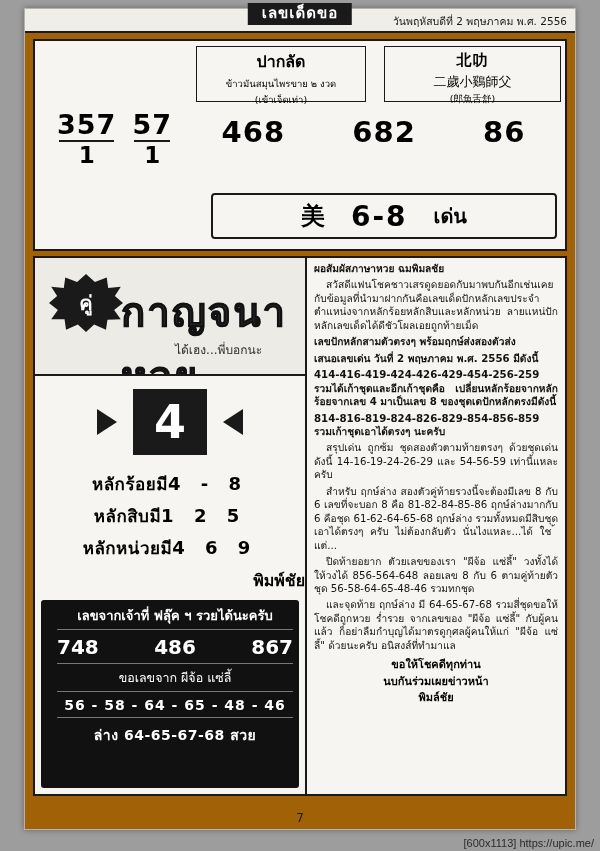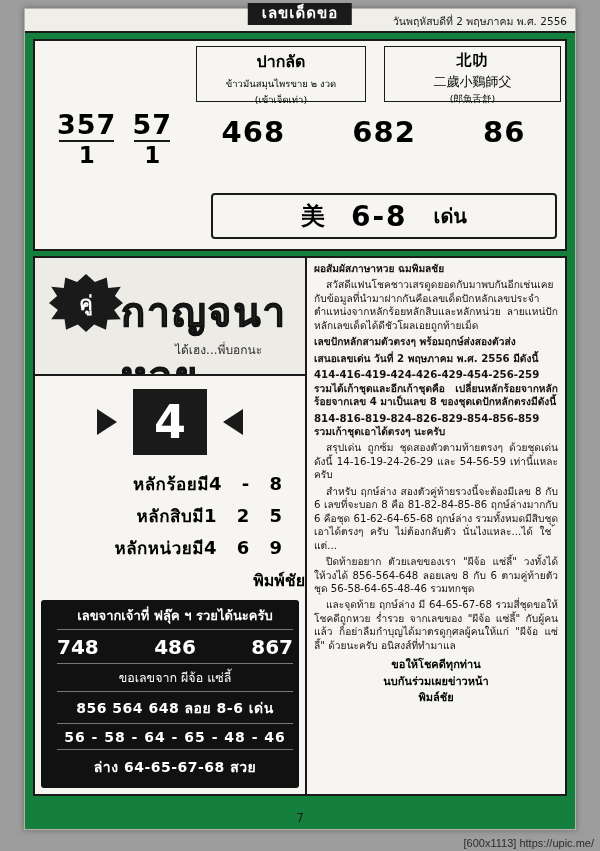--- a/index.html
+++ b/index.html
@@ -8,21 +8,21 @@
     width:600px; height:851px;
     background:#9d9d9d;
     font-family:"DejaVu Sans", sans-serif;
     position:relative;
     overflow:hidden;
   }
   .page {
     position:absolute;
     left:24px; top:8px;
     width:552px; height:822px;
-    background:#15803d;
+    background:#a16207;
     border:1px solid #b5b3ae;
     box-shadow:0 0 6px rgba(0,0,0,.35);
   }
   .masthead {
     position:relative;
     height:24px;
     border-bottom:2px solid #1a1a1a;
     background:#efeee9;
   }
   .masthead-title {
@@ -196,21 +196,21 @@
     font-size:46px;
     font-weight:bold;
     display:flex;align-items:center;justify-content:center;
     line-height:1;
   }
   .rows {
     padding:2px 16px 0 16px;
   }
   .lrow {
     display:flex;
-    justify-content:flex-end;
+    justify-content:center;
     align-items:center;
     font-size:17px;
     font-weight:bold;
     margin-bottom:5px;
   }
   .lrow .lbl { letter-spacing:.5px; }
   .lrow .val { letter-spacing:7px; font-size:18px;}
   .signature {
     text-align:right;
     font-size:16px;
@@ -390,21 +390,20 @@
       <div class="signature">พิมพ์ชัย</div>
 
       <div class="blackbox">
         <div class="bb-head">เลขจากเจ้าที่ ฟลุ๊ค ฯ รวยได้นะครับ</div>
         <div class="bb-trio">
           <span>748</span>
           <span>486</span>
           <span>867</span>
         </div>
         <div class="bb-sub">ขอเลขจาก ผีจ้อ แซ่ลี้</div>
-        <div class="bb-line">856 564 648 ลอย 8-6 เด่น</div>
         <div class="bb-line2">56 - 58 - 64 - 65 - 48 - 46</div>
         <div class="bb-foot">ล่าง 64-65-67-68 สวย</div>
       </div>
     </div>
 
     <div class="colR">
       <p class="b">ผอสัมผัสภาษาหวย ฉมพิมลชัย</p>
       <p class="ind">สวัสดีแฟนโชคชาวเสรดูดยอดกับมาพบกันอีกเช่นเคยกับข้อมูลที่นำมาฝากกันคือเลขเด็ดปักหลักเลขประจำตำแหน่งจากหลักร้อยหลักสิบและหลักหน่วย ลายเเหน่ปักหลักเลขเด็ดได้ดีชัวโผลเอยถูกท้ายเม็ด</p>
       <p class="b">เลขปักหลักสามตัวตรงๆ  พร้อมฤกษ์ส่งสองตัวส่ง</p>
       <p class="b">เสนอเลขเด่น วันที่ 2 พฤษภาคม พ.ศ. 2556 มีดังนี้</p>

